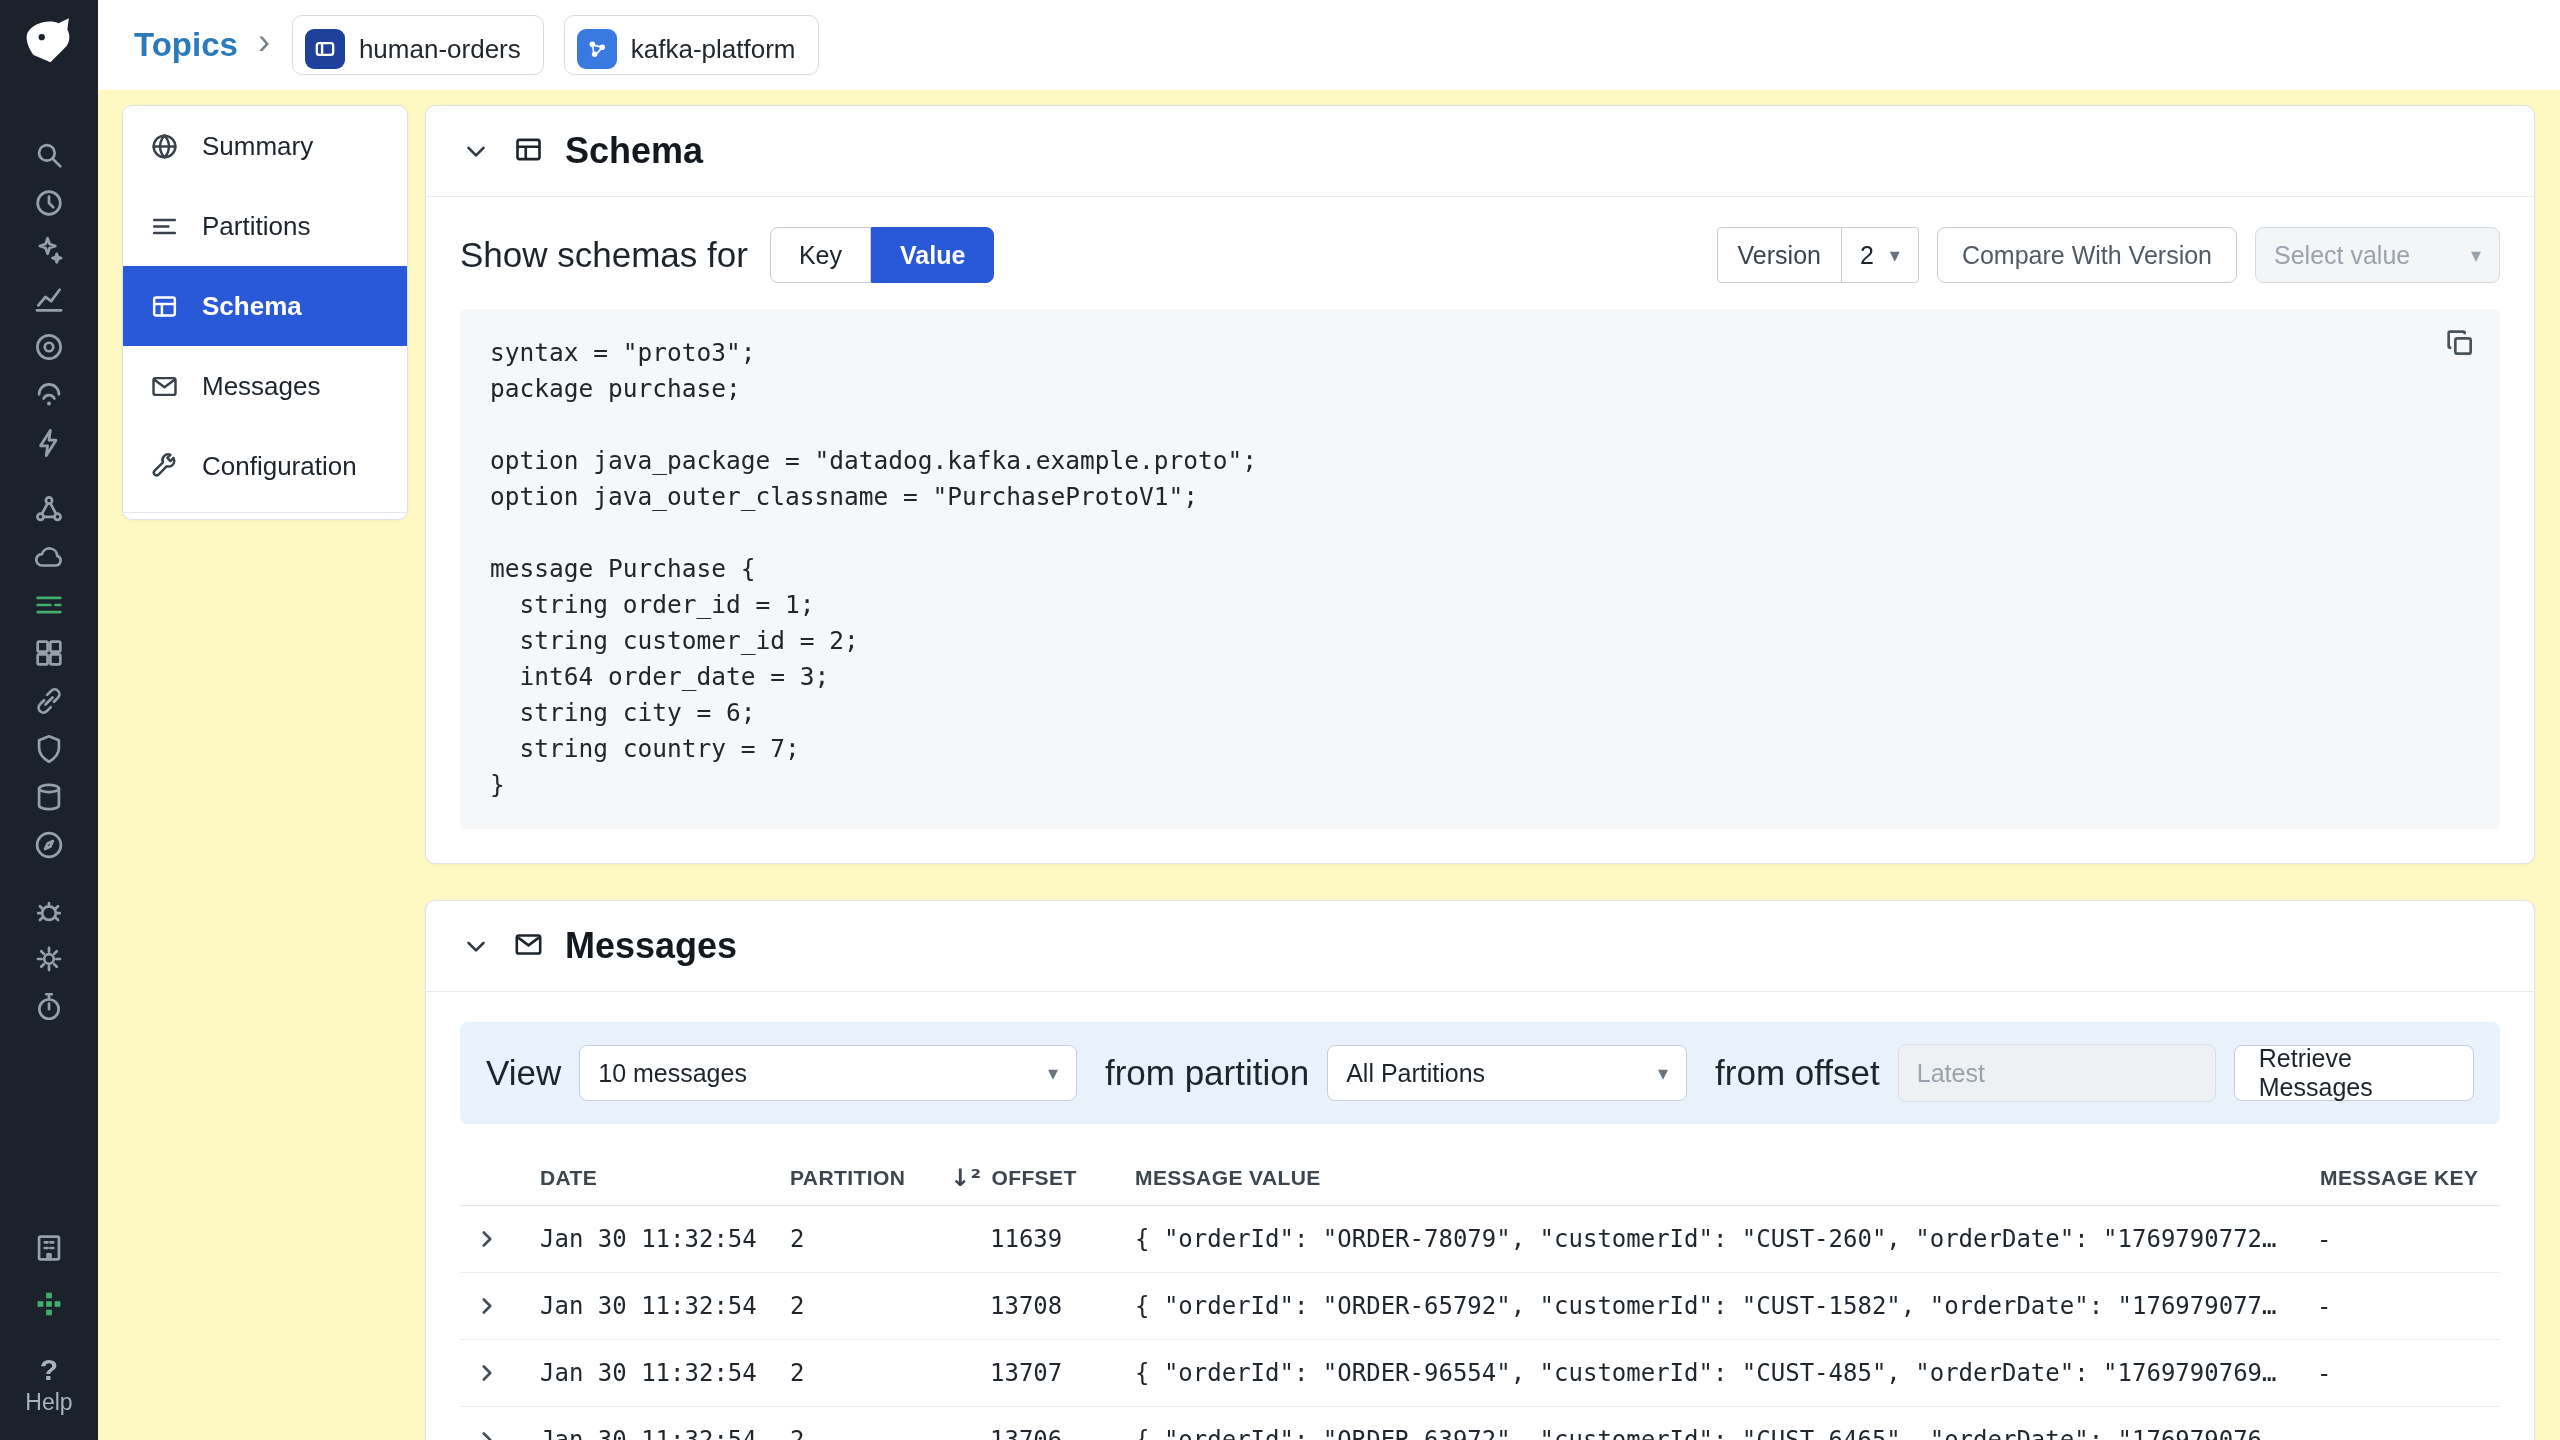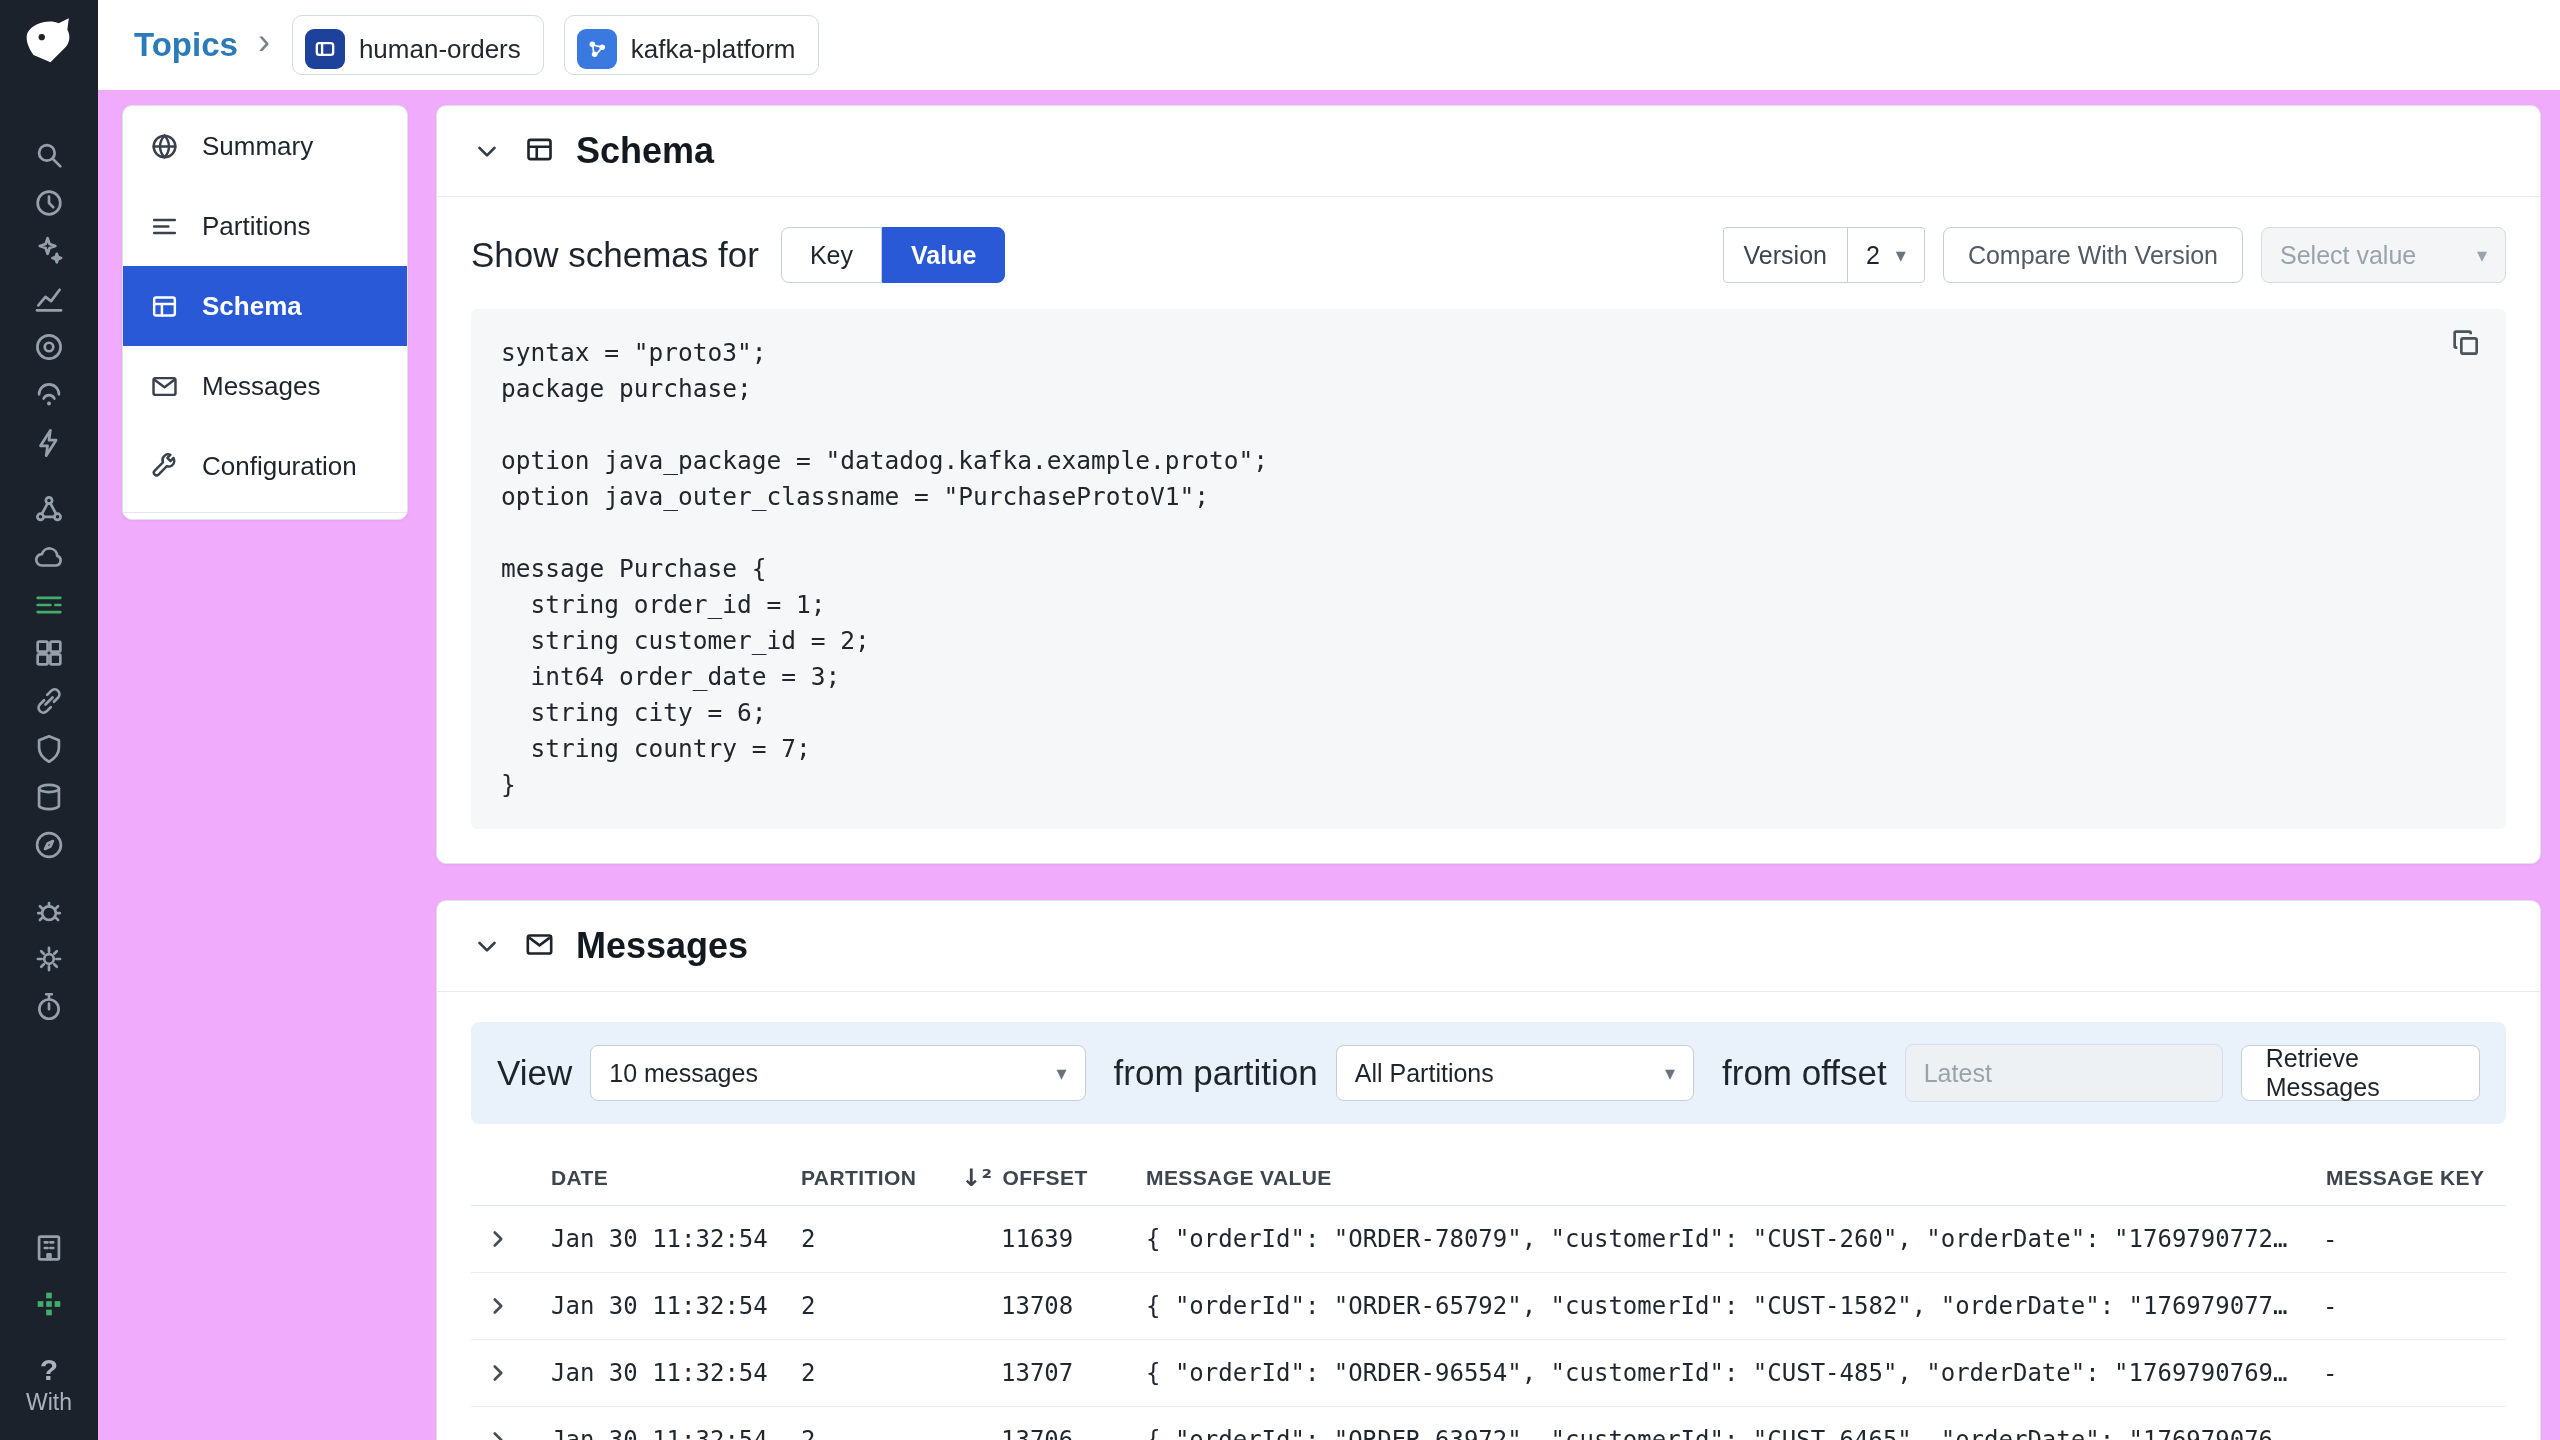--- a/index.html
+++ b/index.html
@@ -28,21 +28,21 @@
   .topbar { height:90px; display:flex; align-items:center; padding:0 32px 0 36px; gap:20px; background:#fff; flex-shrink:0; }
   .crumb-link { color:var(--link_blue,#2b7ab9); font-size:33px; font-weight:600; text-decoration:none; cursor:pointer; }
   .crumb-sep { color:#79828c; font-size:36px; line-height:1; padding:0 2px 6px 0; }
   .badge { display:flex; align-items:center; gap:14px; border:1px solid #d6dbe1; border-radius:10px;
     background:#fff; height:60px; padding:8px 22px 0 12px; font-size:26px; color:#23282e; cursor:pointer; }
   .badge-ic { width:40px; height:40px; border-radius:9px; display:flex; align-items:center; justify-content:center; }
   .badge-ic.topic { background:var(--badge_topic_bg,#1e419b); }
   .badge-ic.cluster { background:var(--badge_cluster_bg,#3a7ae0); }
   .badge-ic svg { width:28px; height:28px; stroke:#fff; fill:none; stroke-width:2; }
 
-  .content { flex:1; display:flex; padding:15px 19px 0 24px; gap:28px; background:#f0abfc; min-height:0; }
+  .content { flex:1; display:flex; padding:15px 25px 0 24px; gap:17px; background:#fef9c3; min-height:0; }
 
   
   .subnav { width:286px; background:#fff; border:1px solid #dfe3e9; border-radius:10px;
     align-self:flex-start; overflow:hidden; flex-shrink:0; box-shadow:0 1px 3px rgba(20,30,40,.05); }
   .navitem { display:flex; align-items:center; gap:22px; height:80px; padding:0 26px; font-size:26px; color:#1d242b; cursor:pointer; }
   .navitem svg { width:31px; height:31px; stroke:#39424c; fill:none; stroke-width:1.9; stroke-linecap:round; stroke-linejoin:round; flex-shrink:0; }
   .navitem.active { background:var(--accent_blue,#2a59d8); color:#fff; font-weight:600; }
   .navitem.active svg { stroke:#fff; }
   .navdivider { height:1px; background:#e4e8ec; margin:6px 0; }
 
@@ -245,21 +245,21 @@
           <svg viewBox="0 0 24 24">
             <rect x="4" y="10" width="4" height="4"></rect>
             <rect x="10" y="4" width="4" height="4"></rect>
             <rect x="10" y="10" width="4" height="4"></rect>
             <rect x="16" y="10" width="4" height="4"></rect>
             <rect x="10" y="16" width="4" height="4"></rect>
           </svg>
         </span>
       <div class="helpblock">
         <span class="qmark">?</span>
-        <span class="htext">With</span>
+        <span class="htext">Help</span>
       </div>
     </div>
   </aside>
 
   <div class="main">
 
     <header class="topbar">
       <a class="crumb-link">Topics</a>
       <span class="crumb-sep">›</span>
       <span class="badge">

